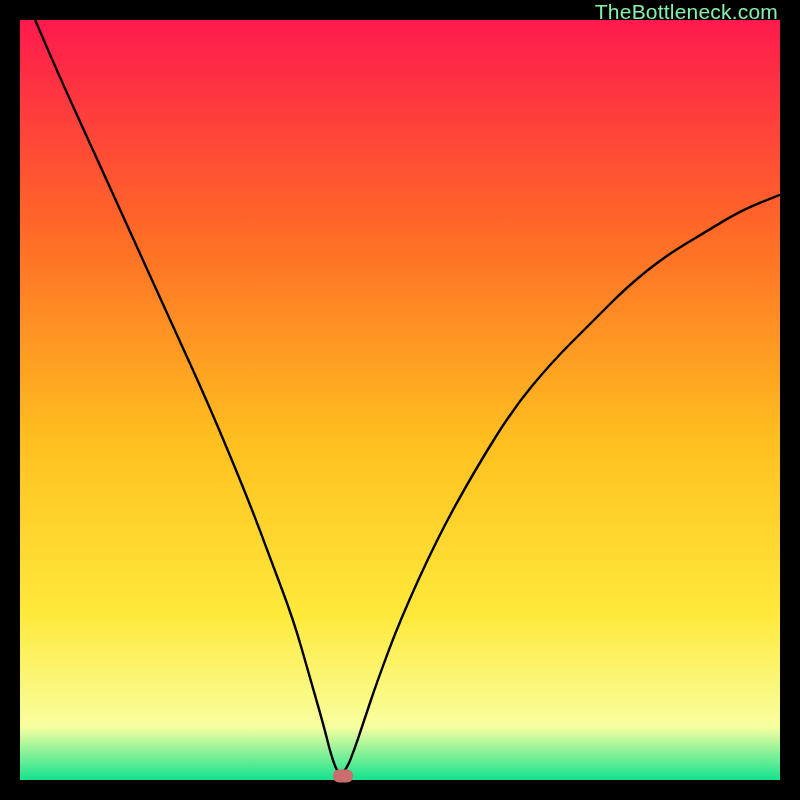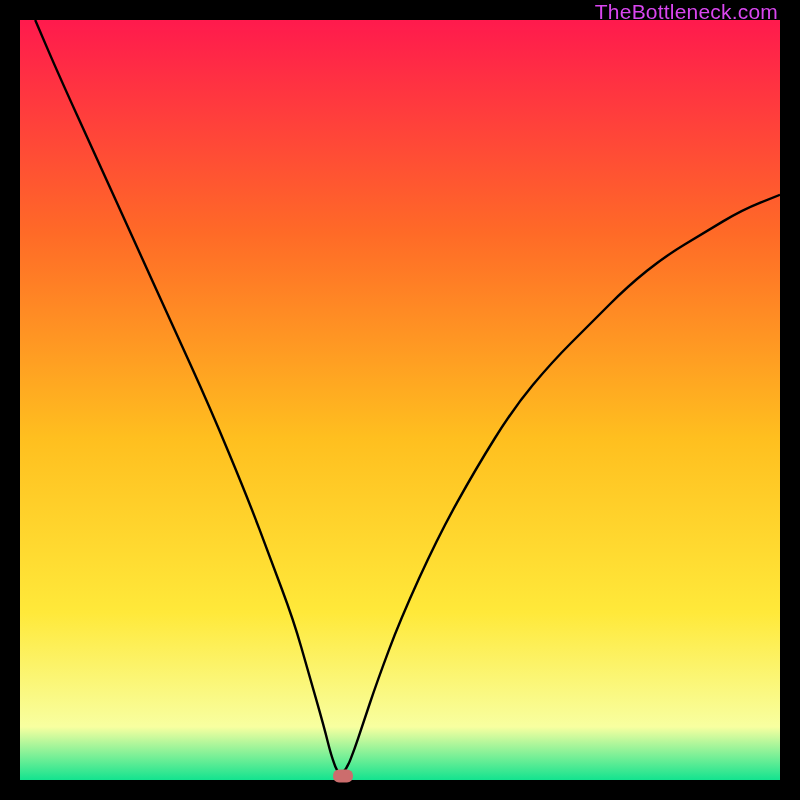--- a/index.html
+++ b/index.html
@@ -23,21 +23,21 @@
     position: absolute;
     left: 0;
     top: 0;
     width: 760px;
     height: 760px;
   }
   .watermark {
     position: absolute;
     top: 0px;
     right: 22px;
-    color: #d946ef;
+    color: #86efac;
     font-size: 21px;
     font-weight: 500;
     letter-spacing: 0.2px;
   }
   .marker {
     position: absolute;
     width: 20px;
     height: 13px;
     border-radius: 6px;
     transform: translate(-50%, -50%);

